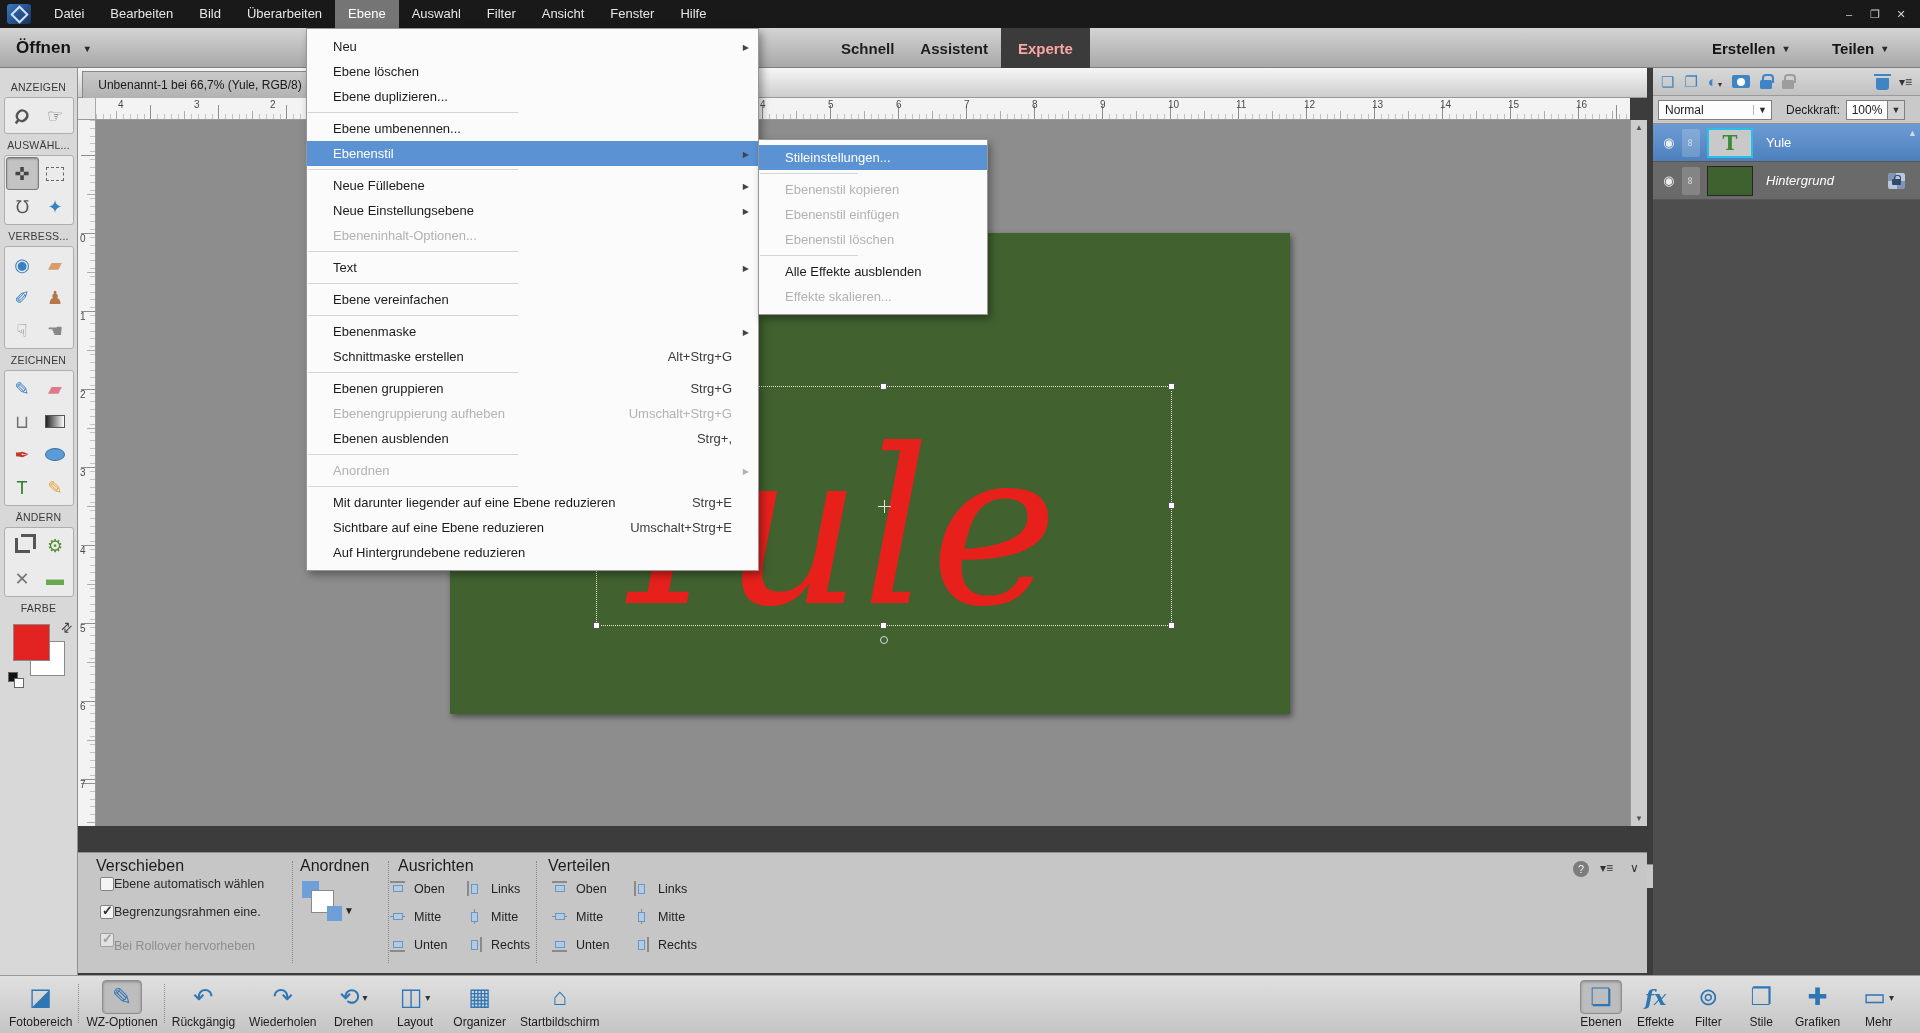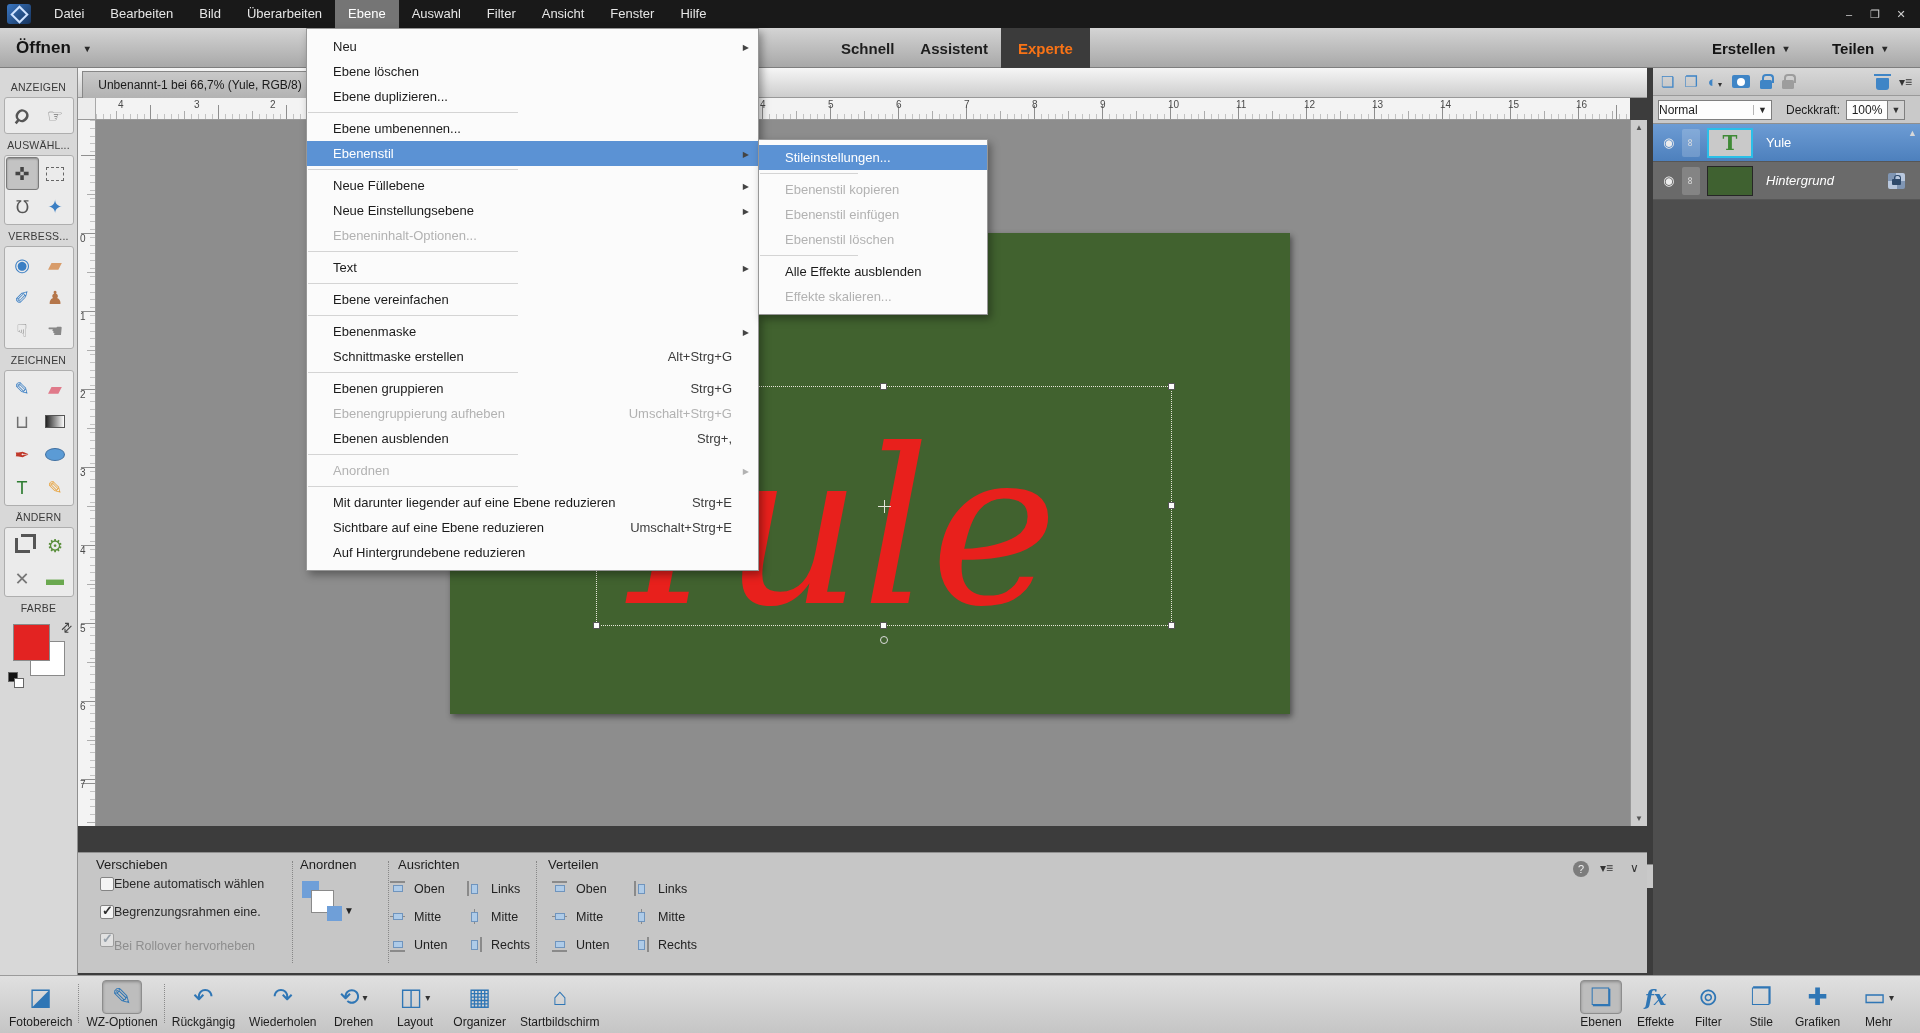--- a/index.html
+++ b/index.html
@@ -18,21 +18,21 @@
   .win-btn { width:22px; height:18px; color:#cfcfcf; font-size:11px; text-align:center; line-height:18px; }
 
   
   #topbar { position:absolute; left:0; top:28px; width:1920px; height:40px;
             background:linear-gradient(#d4d4d4,#a8a8a8); border-bottom:1px solid #7e7e7e; z-index:5; }
   #open-button { position:absolute; left:16px; top:0; height:40px; display:flex; align-items:center; gap:14px;
                  font-size:17px; font-weight:bold; color:#141414; }
   .dd-arrow { font-size:10px; color:#2a2a2a; }
   #mode-tabs { position:absolute; left:828px; top:0; height:40px; display:flex; }
   .mode-tab { padding:0 13px; height:40px; display:flex; align-items:center; font-size:15px; font-weight:bold; color:#1e1e1e; }
-  .mode-tab.active { background:#3b3b3b; color:#f97316; padding:12px 17px; }
+  .mode-tab.active { background:#3b3b3b; color:#fca5a5; padding:12px 17px; }
   #create-button { position:absolute; left:1712px; top:0; height:40px; display:flex; align-items:center; gap:8px;
                    font-size:15px; font-weight:bold; color:#141414; }
   #share-button  { position:absolute; left:1832px; top:0; height:40px; display:flex; align-items:center; gap:8px;
                    font-size:15px; font-weight:bold; color:#141414; }
 
   
   #toolbox { position:absolute; left:0; top:68px; width:78px; height:907px; background:#d8d8d8;
              border-right:1px solid #8f8f8f; padding-top:8px; }
   .tb-section-title { font-size:10.5px; color:#3a3a3a; text-align:center; height:14px; margin-top:5px; letter-spacing:.2px; }
   .tool-group { width:70px; margin:2px auto 0; background:#ebebeb; border:1px solid #aeaeae; border-radius:3px;
@@ -143,21 +143,21 @@
   .g-lock { position:relative; width:12px; height:9px; background:#3f85c6; border-radius:1.5px; display:inline-block; margin-top:6px; }
   .g-lock::before { content:""; position:absolute; left:2px; top:-6px; width:8px; height:7px;
                     border:2px solid #3f85c6; border-bottom:none; border-radius:4px 4px 0 0; }
   .g-lock.gray { background:#9d9d9d; } .g-lock.gray::before { border-color:#9d9d9d; }
   .g-trash { position:relative; width:13px; height:12px; background:#3f85c6; border-radius:1px 1px 3px 3px;
              display:inline-block; margin-top:4px; }
   .g-trash::before { content:""; position:absolute; top:-4px; left:-2px; right:-2px; height:2.5px; background:#3f85c6; }
   #lp-controls { height:28px; background:#c9c9c9; border-bottom:1px solid #8f8f8f;
                  display:flex; align-items:center; padding:0 5px; }
   #blend-select { width:114px; height:20px; background:#fdfdfd; border:1px solid #7f7f7f;
-                  display:flex; align-items:center; font-size:12px; color:#1c1c1c; padding-left:0; }
+                  display:flex; align-items:center; font-size:12px; color:#1c1c1c; padding-left:6px; }
   #blend-select .dd-arrow { margin-left:auto; padding:0 4px; border-left:1px solid #b5b5b5; font-size:9px; }
   #opacity-label { margin-left:14px; font-size:12px; color:#1c1c1c; }
   #opacity-box { margin-left:6px; width:42px; height:20px; background:#fdfdfd; border:1px solid #7f7f7f;
                  font-size:12px; color:#1c1c1c; display:flex; align-items:center; justify-content:center; }
   #opacity-dd { width:17px; height:20px; background:#d2d2d2; border:1px solid #7f7f7f; border-left:none;
                 display:flex; align-items:center; justify-content:center; font-size:9px; color:#333; }
   .layer-row { height:38px; display:flex; align-items:center; padding:0 5px; background:#6a6a6a;
                border-bottom:1px solid #565656; color:#fff; position:relative; }
   .layer-row.selected { background:linear-gradient(#6d9cd4,#4d80bd); }
   .eye-icon { width:22px; text-align:center; font-size:13px; color:#ededed; }
@@ -174,21 +174,21 @@
                    background:conic-gradient(#b9c8de 0 25%, #8096b4 0 50%, #b9c8de 0 75%, #8096b4 0);
                    position:relative; }
   #bg-lock-badge::after { content:""; position:absolute; left:4px; top:6px; width:9px; height:6px; background:#2f4push; background:#2f4a6b; border-radius:1px; }
   #bg-lock-badge::before { content:""; position:absolute; left:6px; top:2px; width:5px; height:5px;
                            border:1.5px solid #2f4a6b; border-bottom:none; border-radius:3px 3px 0 0; }
   #lp-scroll-up { position:absolute; right:3px; top:60px; font-size:9px; color:#d8d8d8; }
 
   
   #tooloptions { position:absolute; left:78px; top:852px; width:1569px; height:121px; background:#c6c6c6;
                  border-top:1px solid #909090; }
-  .to-title { position:absolute; font-size:13px; color:#1c1c1c; }
+  .to-title { position:absolute; font-size:16px; color:#1c1c1c; }
   .to-vsep { position:absolute; top:8px; bottom:10px; border-left:1px dotted #878787; }
   .cb-col { position:absolute; left:22px; top:22px; display:flex; flex-direction:column; gap:10px; }
   .cb-row { display:flex; align-items:center; height:18px; }
   .cb-box { width:14px; height:14px; background:#f4f4f4; border:1px solid #848484; border-radius:2px; position:relative; }
   .cb-row.checked .cb-box::after { content:"✓"; position:absolute; left:1px; top:-3px; font-size:13px;
                                    font-weight:bold; color:#2e2e2e; }
   .cb-label { font-size:12.5px; color:#2a2a2a; }
   .cb-row.disabled .cb-label { color:#8e8e8e;margin-top:12px; }
   .cb-row.disabled .cb-box { opacity:.6; }
   .cb-row.disabled.checked .cb-box::after { color:#7a8a9a; }

